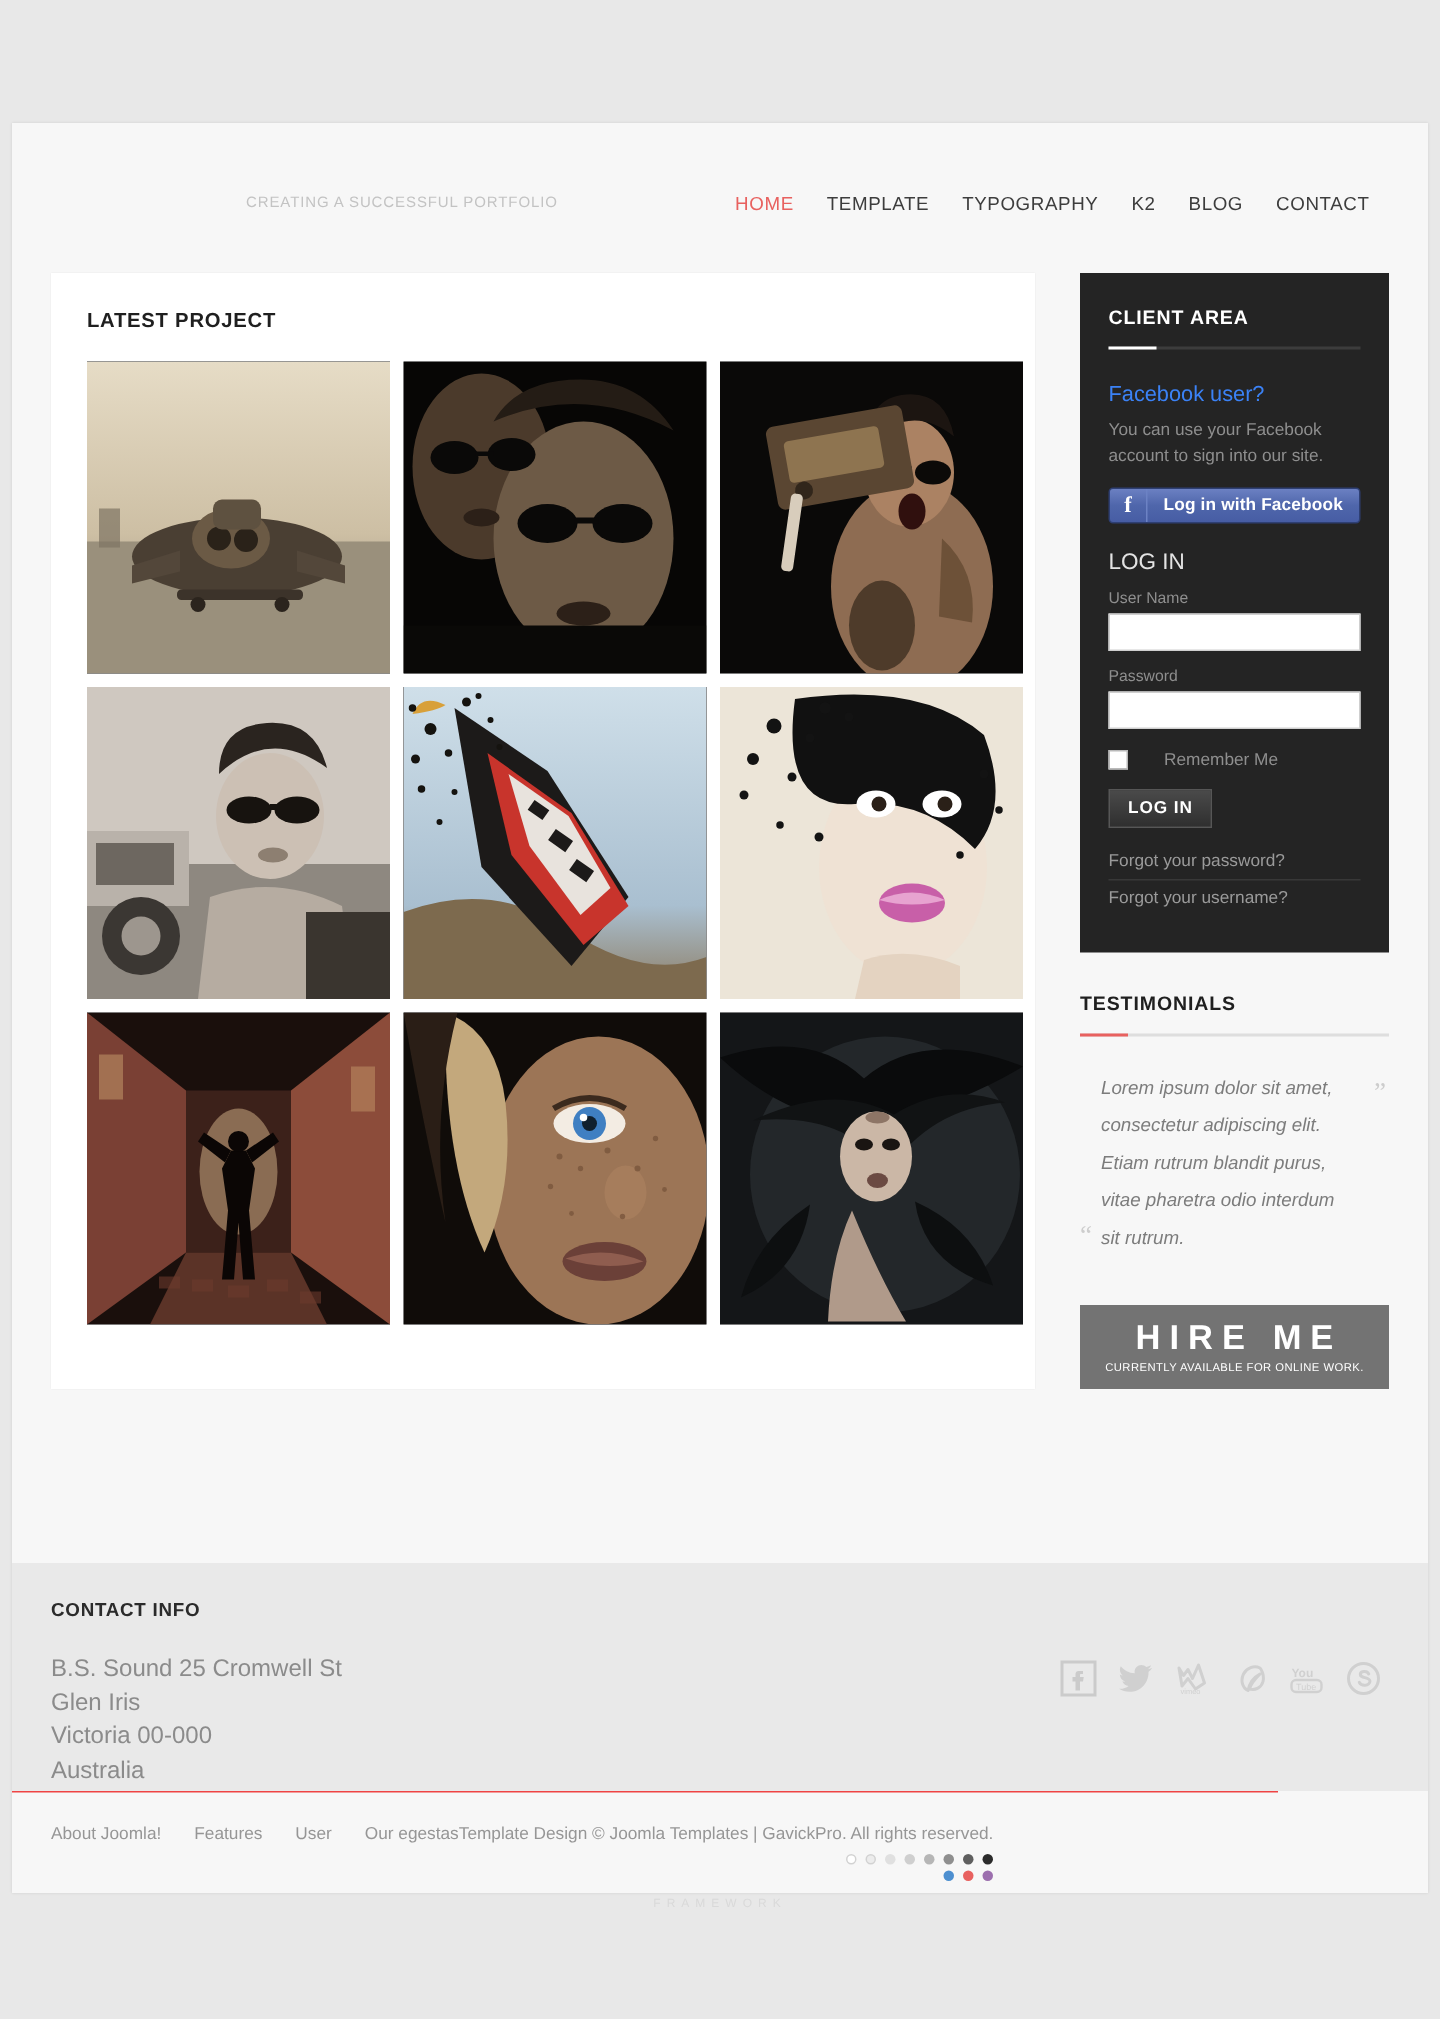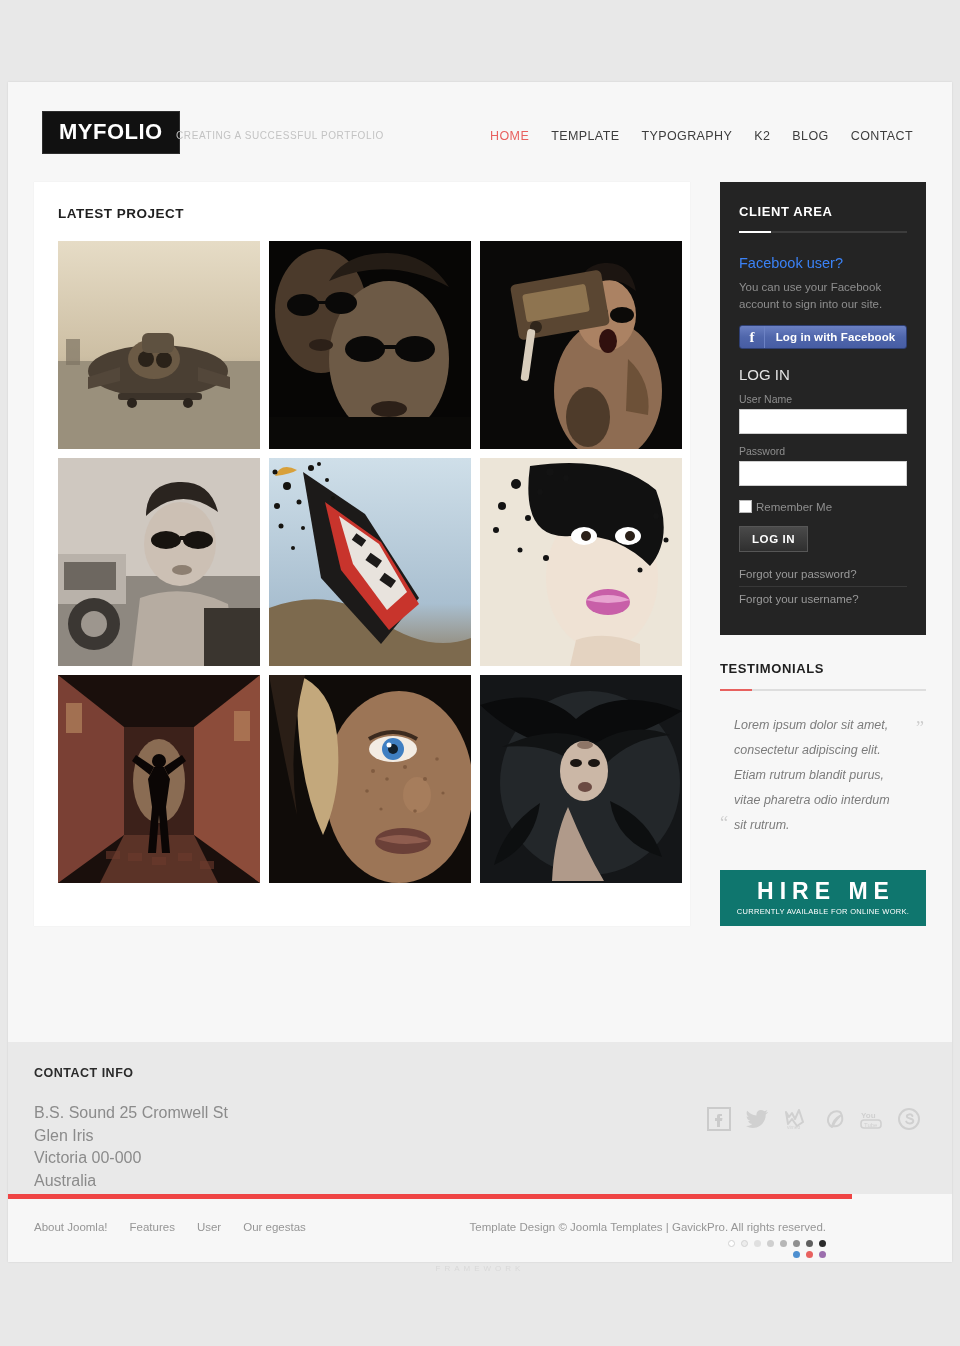--- a/index.html
+++ b/index.html
@@ -40,21 +40,21 @@
   .logo-text {
     color: #ffffff;
     font-size: 22px;
     font-weight: bold;
     letter-spacing: 0.5px;
     font-family: "Liberation Sans", sans-serif;
     line-height: 1;
   }
   .tagline {
     position: absolute;
-    left: 168px;
+    left: 156px;
     top: 48px;
     font-size: 10px;
     letter-spacing: 0.6px;
     color: #c3c3c3;
     text-transform: uppercase;
     white-space: nowrap;
   }
   .mainnav {
     position: absolute;
     right: 28px;
@@ -206,21 +206,21 @@
     border: 1px solid #cfcfcf;
     margin-bottom: 11px;
     padding: 0 6px;
     font-size: 12px;
     font-family: "Liberation Sans", sans-serif;
     color: #333;
   }
   .remember-row {
     display: flex;
     align-items: center;
-    gap: 4px;
+    gap: 24px;
     margin: 3px 0 13px 0;
   }
   .cbox {
     width: 13px; height: 13px;
     background: #ffffff;
     border: 1px solid #b9b9b9;
     cursor: pointer;
   }
   .remember-label { font-size: 11.5px; color: #8e8e8e; }
   .login-btn {
@@ -282,21 +282,21 @@
     color: #cdcdcd;
     font-size: 18px;
     font-family: "Liberation Serif", serif;
     line-height: 1;
   }
   .q-close { right: 2px; top: 6px; }
   .q-open  { left: 0px; bottom: 20px; }
 
   .hire-banner {
     margin-top: 18px;
-    background: #0f766e;
+    background: #737373;
     height: 56px;
     display: flex;
     flex-direction: column;
     align-items: center;
     justify-content: center;
     cursor: pointer;
   }
   .hire-title {
     color: #ffffff;
     font-size: 23px;
@@ -364,24 +364,24 @@
     opacity: 0.55;
   }
   .s-icon svg { width: 26px; height: 26px; }
 
   .footer-bottom {
     position: absolute;
     left: 0;
     top: 1112px;
     width: 844px;
     height: 68px;
-    border-top: 5px solid #ef4444;
+    border-top: 1px solid #ef4444;
     padding: 22px 26px 0 26px;
     display: flex;
-    justify-content: space-between;
+    justify-content: flex-start;
   }
   .fb-links { display: flex; gap: 22px; }
   .fb-links a {
     font-size: 11.5px;
     color: #969696;
     text-decoration: none;
   }
   .copyright {
     font-size: 11.5px;
     color: #969696;
@@ -422,23 +422,20 @@
     text-transform: uppercase;
     margin-top: 2px;
   }
 </style>
 </head>
 <body>
 
 <div class="page-shell">
 
   <div class="header">
-    <div class="logo-box">
-      <div class="logo-text">MYFOLIO</div>
-    </div>
     <div class="tagline">Creating a successful portfolio</div>
 
     <div class="mainnav">
       <a href="#" class="active">HOME</a>
       <a href="#">TEMPLATE</a>
       <a href="#">TYPOGRAPHY</a>
       <a href="#">K2</a>
       <a href="#">BLOG</a>
       <a href="#">CONTACT</a>
     </div>

